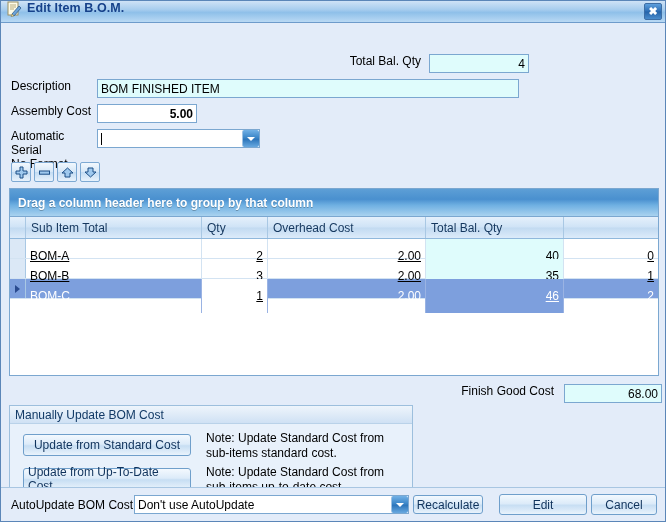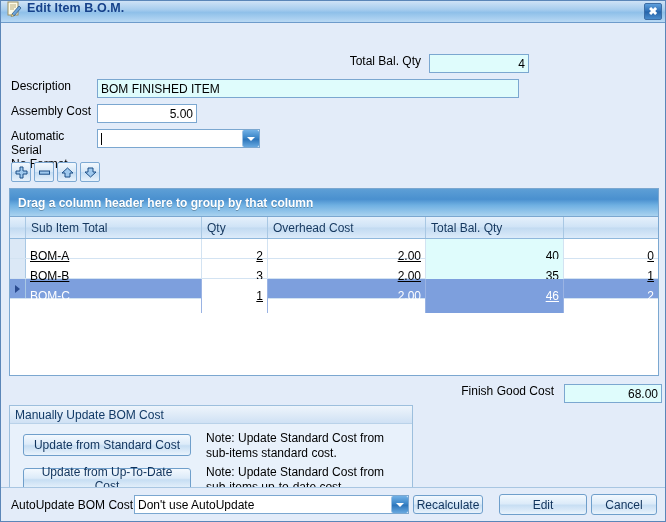--- a/index.html
+++ b/index.html
@@ -269,21 +269,20 @@
   .gb-inner { position: relative; height: calc(100% - 19px); }
 
   .btn {
     box-sizing: border-box;
     border: 1px solid #6f9fcb;
     border-radius: 3px;
     background: linear-gradient(to bottom, #f3f9fe 0%, #dcebf9 46%, #c7def3 54%, #e9f3fc 100%);
     font-family: "Liberation Sans", sans-serif;
     font-size: 12px;
     color: #10335c;
-    text-align: center;
     cursor: pointer;
     display: flex;
     align-items: center;
     justify-content: center;
     padding: 0 4px;
   }
   .note {
     position: absolute;
     font-size: 12px;
     color: #000;
@@ -331,21 +330,21 @@
       <span class="tb readonly num" style="width:100px; height:19px; line-height:16px;">4</span>
     </div>
 
     <div class="form-row" style="left:10px; top:56px;">
       <span class="lbl" style="width:86px;">Description</span>
       <span class="tb readonly" style="width:422px; height:19px; line-height:16px;">BOM FINISHED ITEM</span>
     </div>
 
     <div class="form-row" style="left:10px; top:81px;">
       <span class="lbl" style="width:86px;">Assembly Cost</span>
-      <span class="tb num" style="width:100px; height:19px; line-height:16px;">5.00</span>
+      <span class="tb num" style="width:100px; height:19px; line-height:16px;font-weight:bold;">5.00</span>
     </div>
 
     <div class="form-row" style="left:10px; top:106px;">
       <span class="lbl" style="width:86px; line-height:14px;">
         <span>Automatic Serial</span><br>
         <span>No Format</span>
       </span>
       <span class="combo" style="width:163px; height:19px;">
         <span class="val"><span class="caret"></span><span></span></span>
         <span class="arrow-btn">

